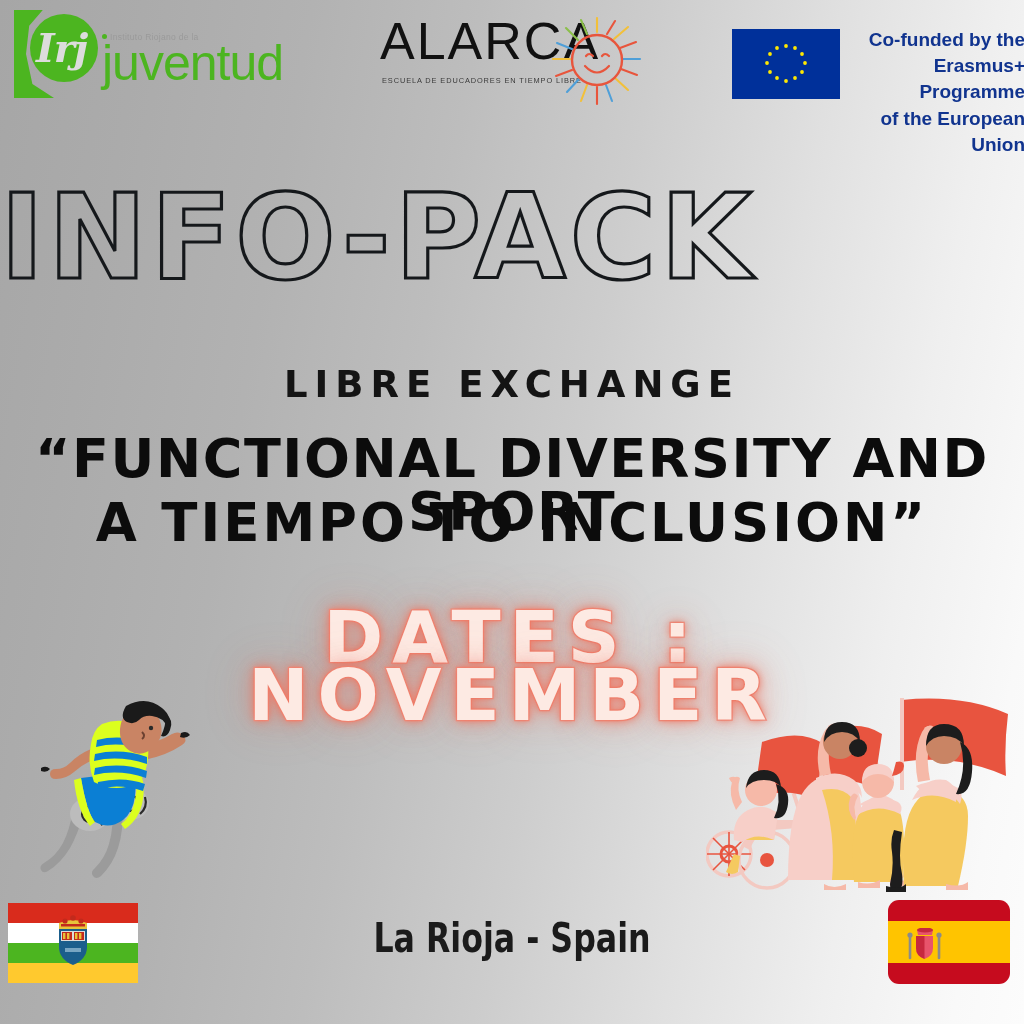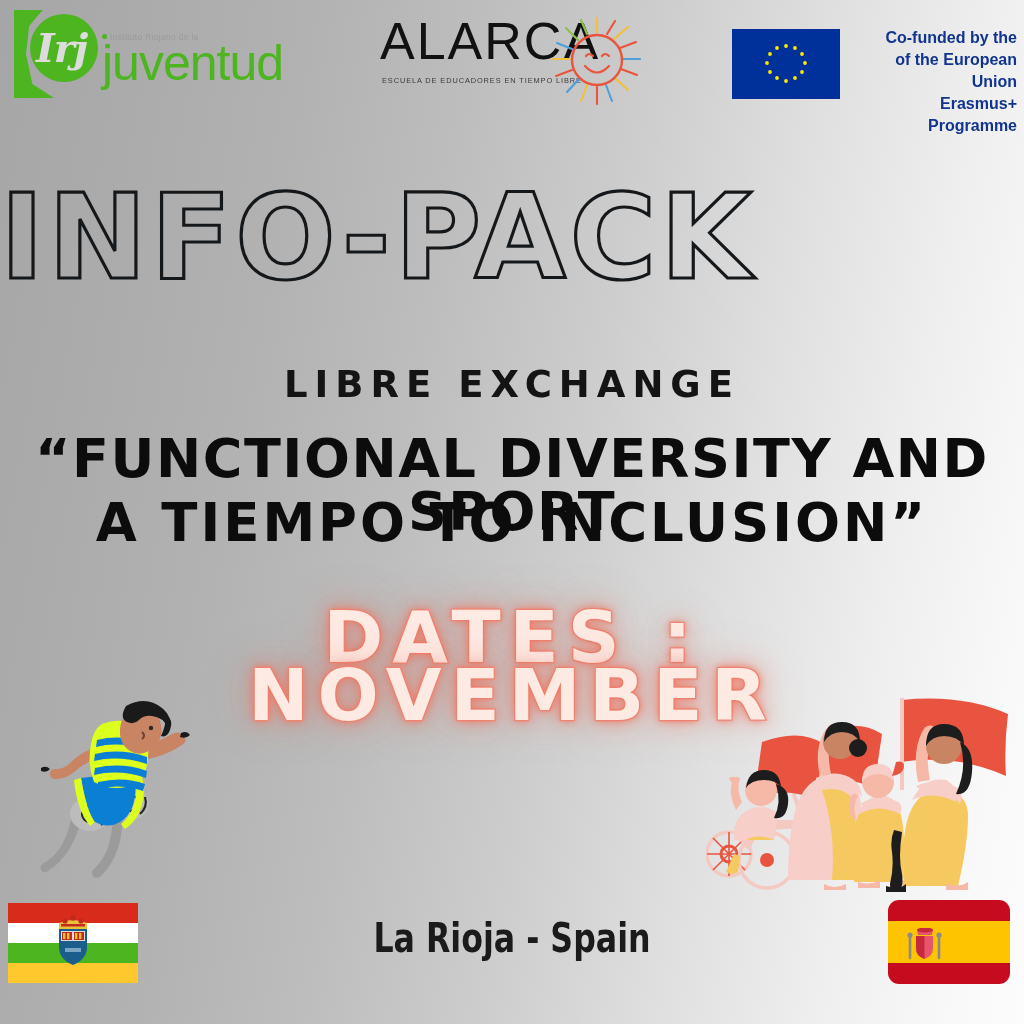--- a/index.html
+++ b/index.html
@@ -61,21 +61,21 @@
   }
   .alarca-sun { position:absolute; left:172px; top:2px; width:90px; height:90px; }
 
   
   .eu { position:absolute; left:732px; top:27px; width:285px; height:72px; }
   .eu-flag {
     position:absolute; left:0; top:2px; width:108px; height:70px;
     background:#00309a;
   }
   .eu-text {
-    position:absolute; left:126px; top:0; font-size:16px; color:#11348f;
+    position:absolute; left:134px; top:0; font-size:19px; color:#11348f;
     font-weight:bold; line-height:1.38; text-align:right; width:159px;
   }
 
   
   .infopack {
     position:absolute; left:0; top:178px; width:1024px; 
     font-size:118px; font-weight:bold; letter-spacing:4px;
     font-family:"DejaVu Sans", sans-serif;
     color:transparent;
     -webkit-text-stroke:3.2px #15181b;
@@ -207,22 +207,22 @@
             <circle cx="45" cy="49" r="1.9"></circle>
             <circle cx="38" cy="43" r="1.9"></circle>
             <circle cx="35" cy="34" r="1.9"></circle>
             <circle cx="38" cy="25" r="1.9"></circle>
             <circle cx="45" cy="19" r="1.9"></circle>
           </g>
         </svg>
       </div>
       <div class="eu-text">
         <div>Co-funded by the</div>
+        <div>Erasmus+ Programme</div>
         <div>of the European Union</div>
-        <div>Erasmus+ Programme</div>
       </div>
     </div>
   </div>
 
   <div class="infopack">INFO-PACK</div>
 
   <div class="youth">LIBRE EXCHANGE</div>
 
   <div class="qtitle l1">“FUNCTIONAL DIVERSITY AND SPORT</div>
   <div class="qtitle l2">A TIEMPO TO INCLUSION”</div>

